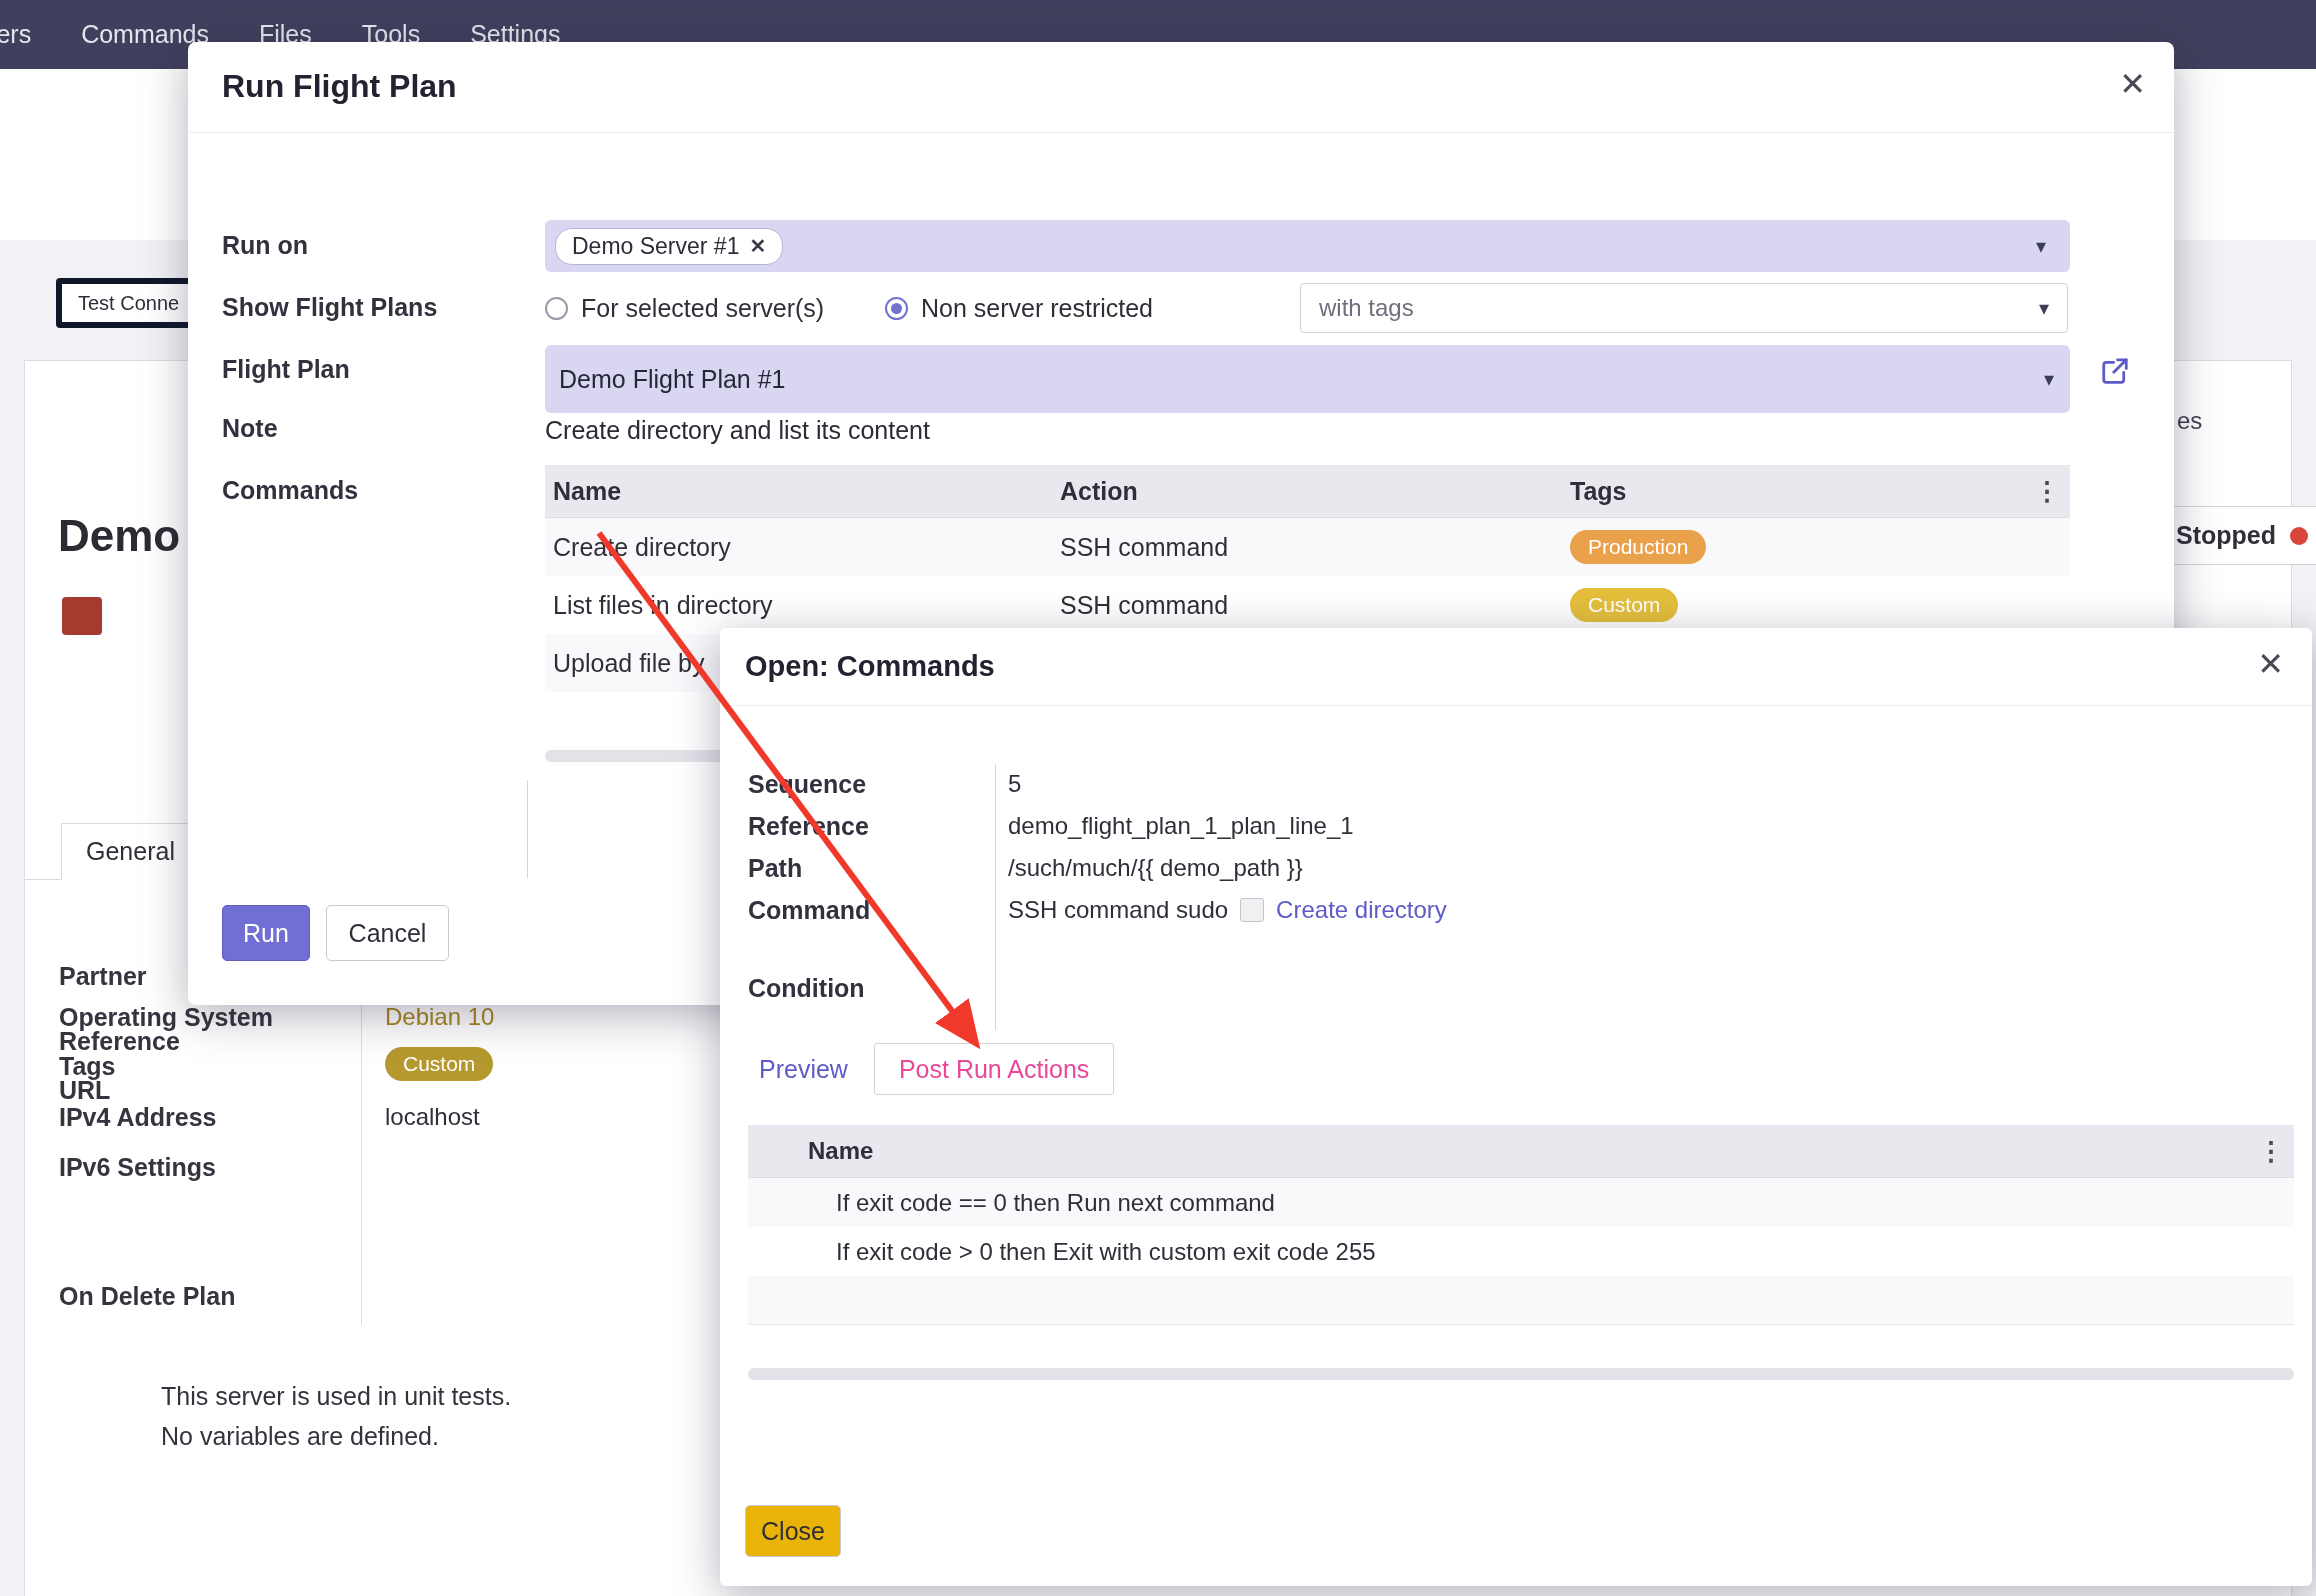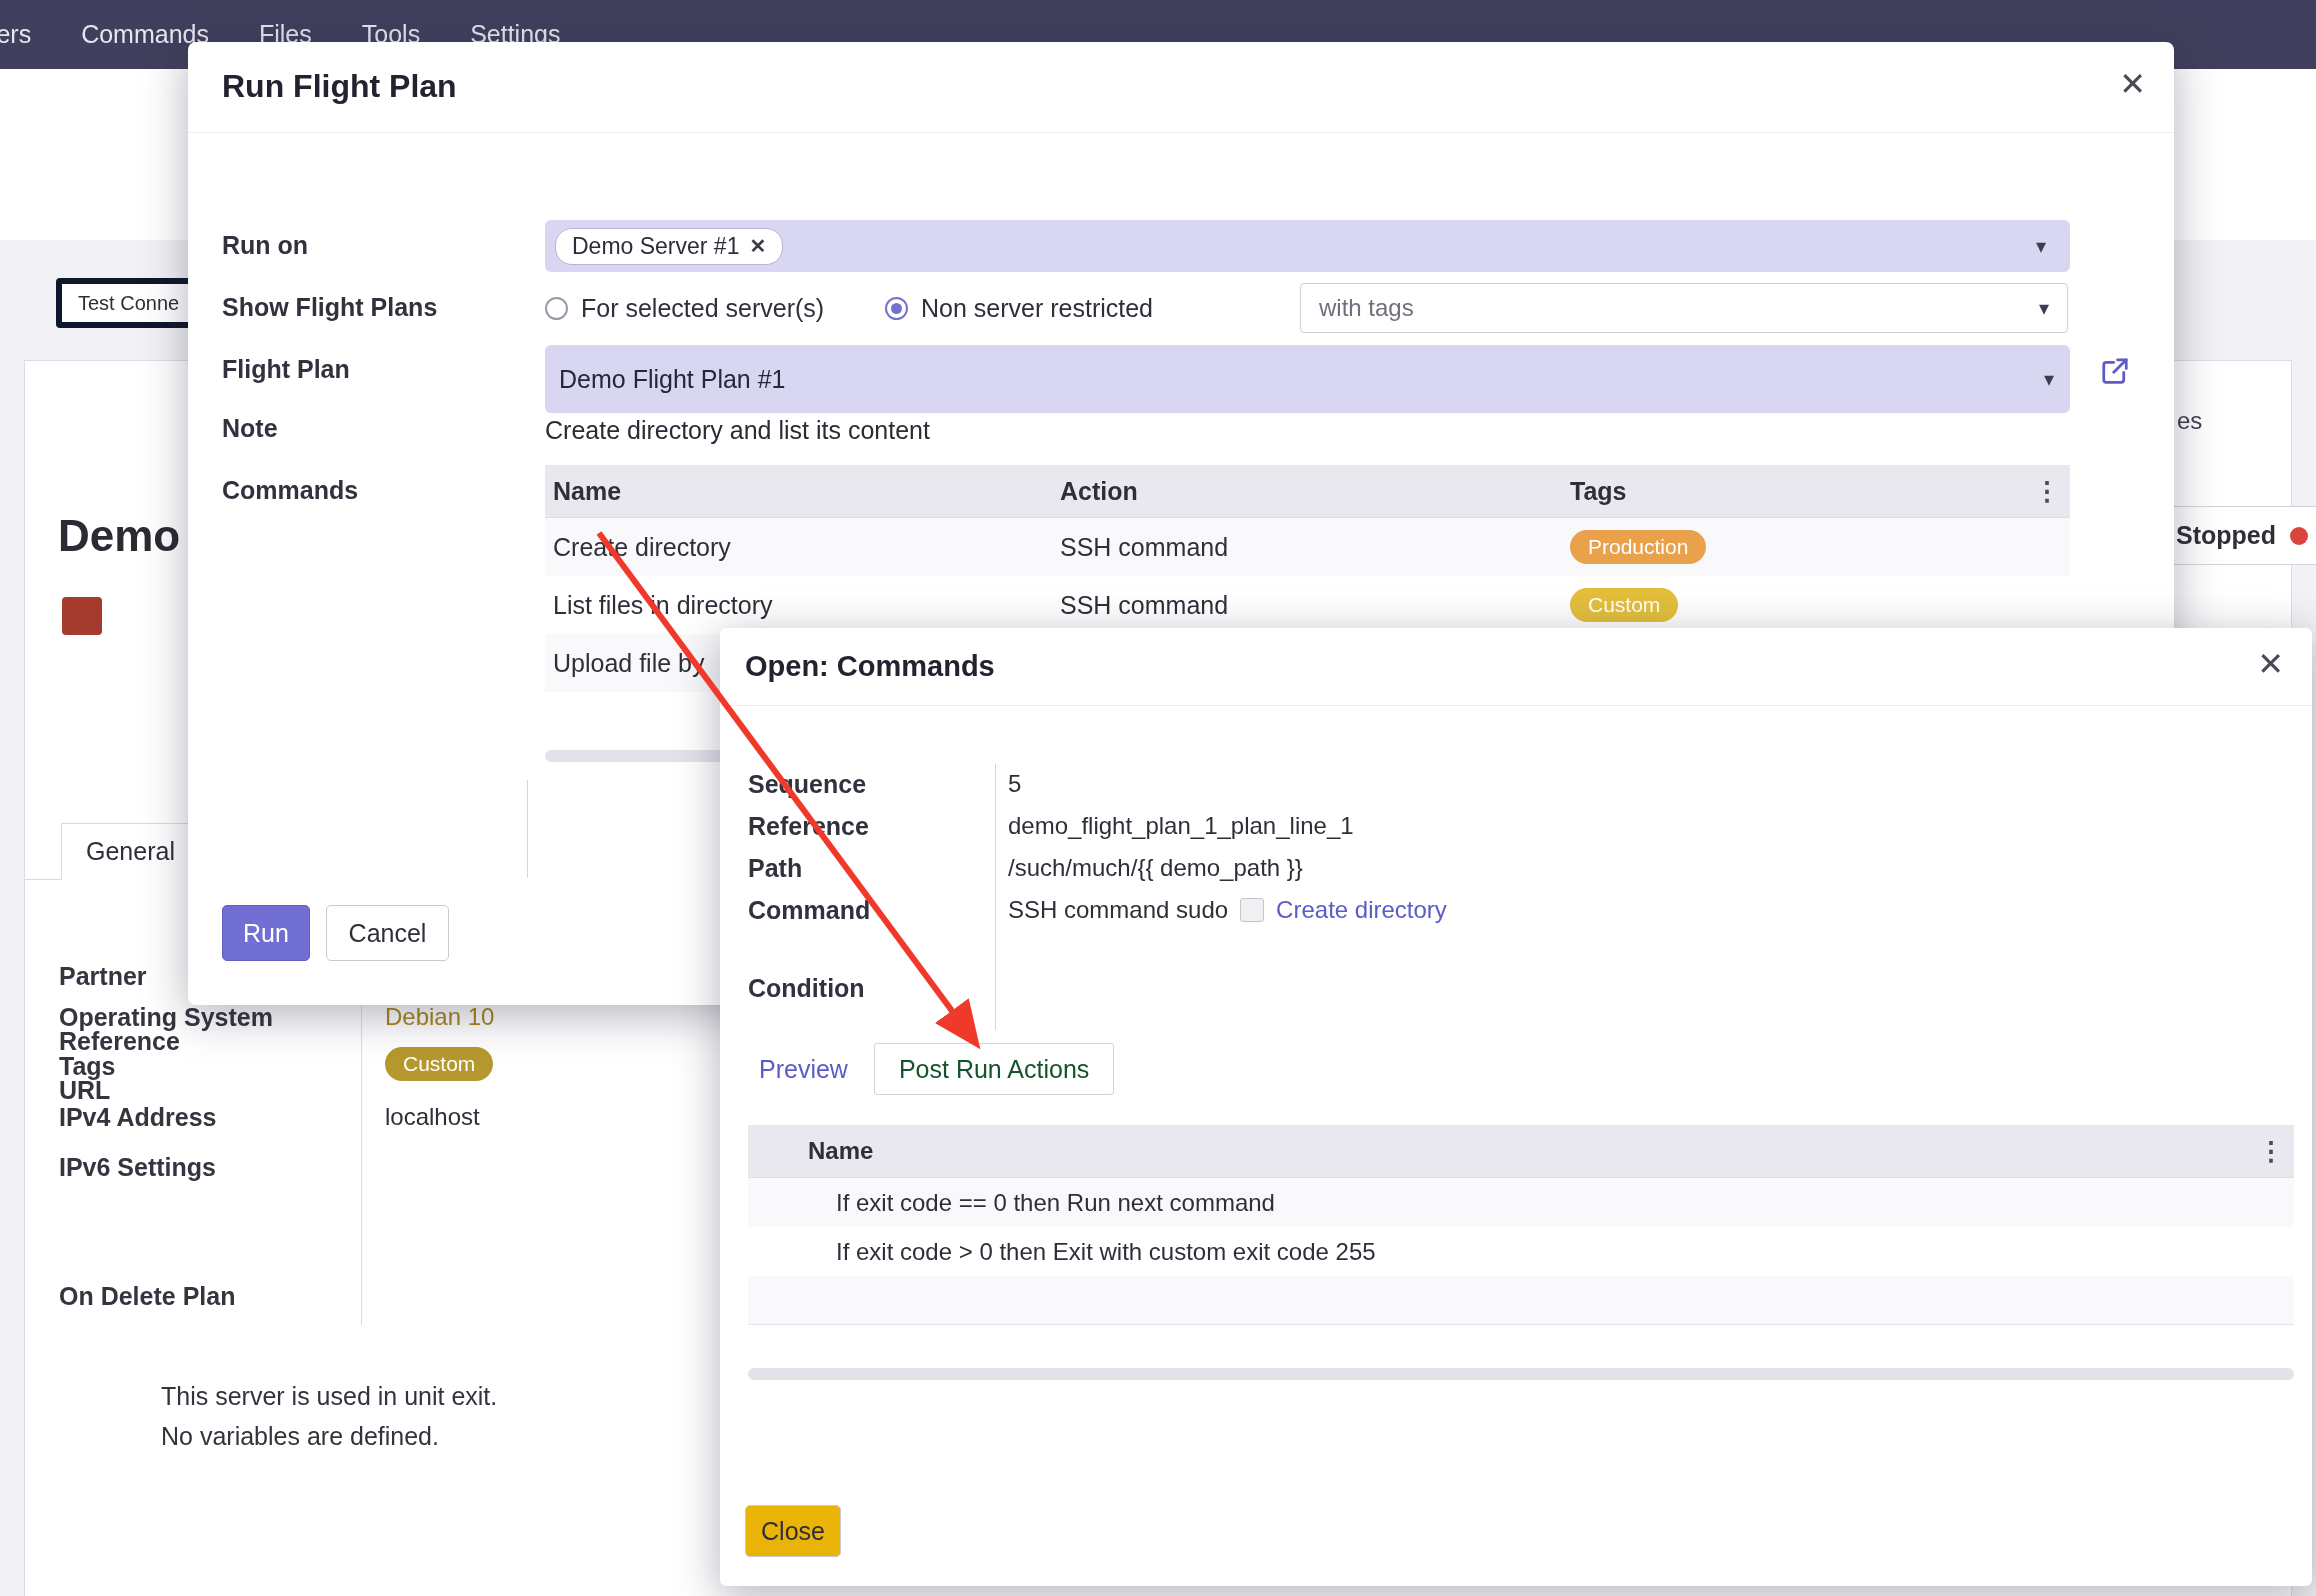--- a/index.html
+++ b/index.html
@@ -129,21 +129,21 @@
 
   .oc-row { position:absolute; left:0; height:32px; width:100%; }
   .oc-label { position:absolute; left:28px; font-size:25px; font-weight:bold; color:#32323e; white-space:nowrap; }
   .oc-value { position:absolute; left:288px; font-size:24px; color:#2f2f3a; white-space:nowrap; display:flex; align-items:center; gap:12px; }
   .oc-vline { position:absolute; left:275px; top:136px; height:266px; border-left:1px solid #d4d4da; }
   .oc-checkbox { width:24px; height:24px; background:#f0f0f3; border:1px solid #c4c4cc; border-radius:3px; cursor:pointer; }
   .oc-link { color:#5d5bc8; cursor:pointer; }
 
   .oc-tabs { position:absolute; left:25px; top:415px; height:52px; display:flex; align-items:stretch; gap:12px; font-size:25px; }
   .tab-preview { display:flex; align-items:center; padding:0 14px; color:#5d5bc8; cursor:pointer; }
-  .tab-active { display:flex; align-items:center; padding:0 24px; border:1px solid #d2d2d8; border-radius:3px; background:#fff; color:#14532d; cursor:pointer; }
+  .tab-active { display:flex; align-items:center; padding:0 24px; border:1px solid #d2d2d8; border-radius:3px; background:#fff; color:#ec4899; cursor:pointer; }
 
   .oc-table { position:absolute; left:28px; top:497px; width:1546px; font-size:24px; }
   .oc-thead { display:flex; align-items:center; height:53px; background:#e8e8ee; border-bottom:1px solid #dddde4; font-weight:bold; position:relative; }
   .oc-thead .first-col { width:60px; }
   .oc-trow { display:flex; align-items:center; height:49px; padding-left:88px; }
   .oc-trow.odd { background:#f9f9fc; }
   .oc-trow.last { border-bottom:1px solid #e4e4ea; }
 
   .btn-close { position:absolute; left:25px; top:877px; width:96px; height:52px; background:#eab308; border:1px solid #c9c9d2; color:#2f2f3a; }
 
@@ -188,21 +188,21 @@
   <div class="fld-label" style="left:34px; top:742px;">IPv4 Address</div>
   <div class="fld-label" style="left:34px; top:792px;">IPv6 Settings</div>
   <div class="fld-label" style="left:34px; top:921px;">On Delete Plan</div>
 
   <div class="fld-value val-os" style="left:360px; top:642px;">Debian 10</div>
   <div style="position:absolute; left:360px; top:686px;">
     <span class="badge badge-custom-muted">Custom</span>
   </div>
   <div class="fld-value" style="left:360px; top:742px;">localhost</div>
 
-  <div class="note-line" style="top:1021px;">This server is used in unit exit.</div>
+  <div class="note-line" style="top:1021px;">This server is used in unit tests.</div>
   <div class="note-line" style="top:1061px;">No variables are defined.</div>
 </div>
 
 <section class="modal modal-run">
   <div class="modal-header-title">Run Flight Plan</div>
   <div class="modal-close">✕</div>
   <div class="hdr-border"></div>
 
   <div class="mr-label" style="top:189px;">Run on</div>
   <div class="mr-label" style="top:251px;">Show Flight Plans</div>

